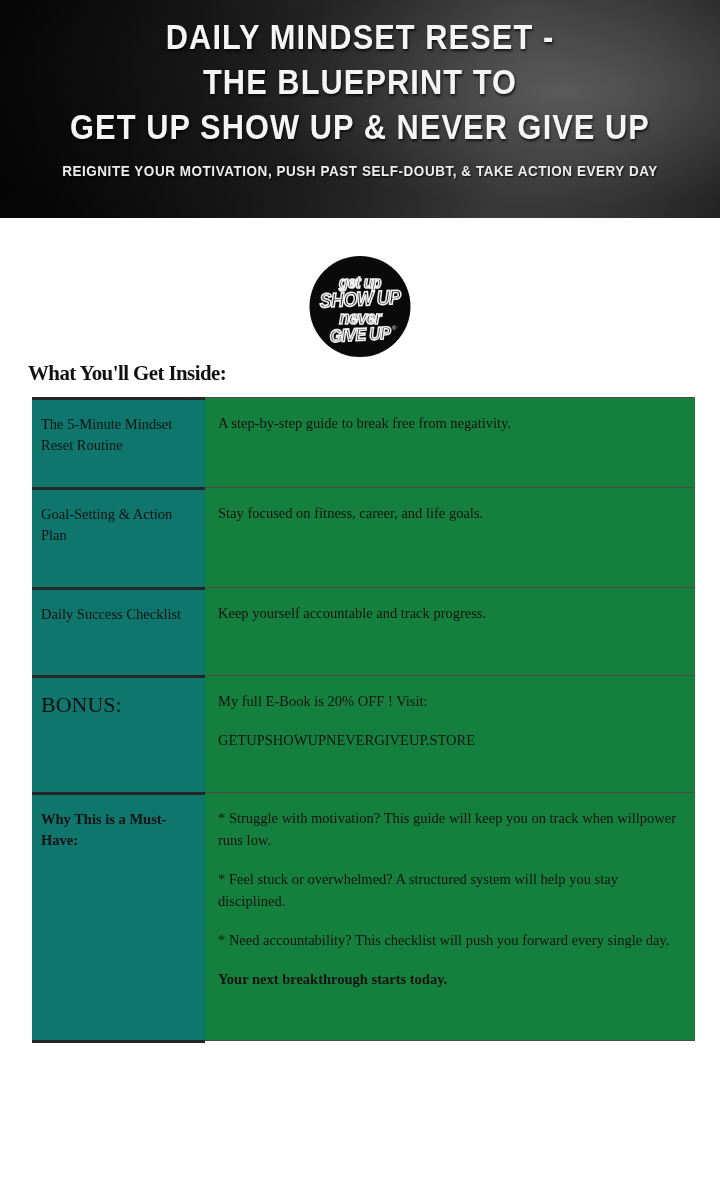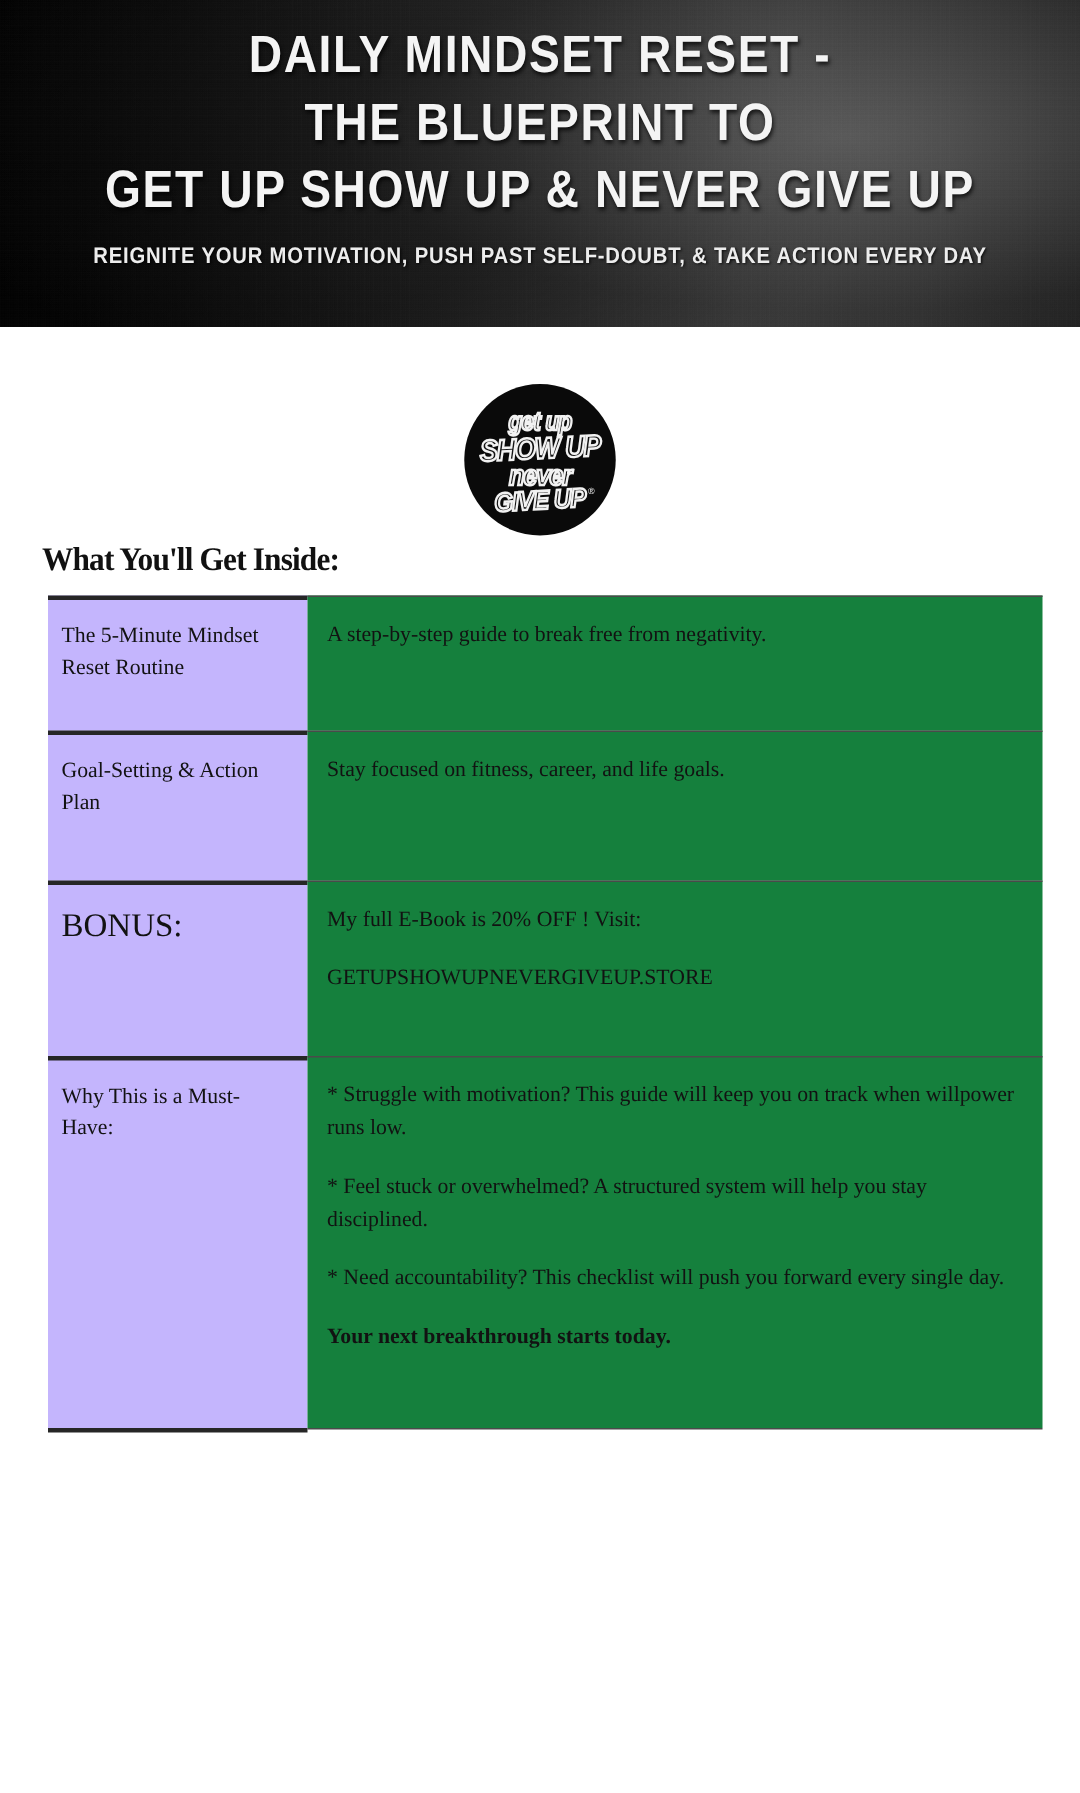--- a/index.html
+++ b/index.html
@@ -143,42 +143,42 @@
     width: 663px;
   }
   .trow {
     display: flex;
     align-items: stretch;
     position: relative;
   }
   .tcell-label {
     width: 173px;
     flex: 0 0 173px;
-    background: #c4b5fd;
+    background: #0f766e;
     padding: 14px 12px 10px 9px;
     border-top: 3px solid #262626;
     font-family: "Liberation Serif", "DejaVu Serif", serif;
     font-size: 14.5px;
     line-height: 21px;
     color: #121212;
   }
   .tcell-body {
     flex: 1 1 auto;
     background: #15803d;
     padding: 14px 14px 10px 13px;
     border-top: 1.5px solid #4a4a4a;
     font-family: "Liberation Serif", "DejaVu Serif", serif;
     font-size: 14.5px;
     line-height: 22px;
     color: #121212;
   }
   .tcell-body p { margin: 0 0 17px 0; }
   .tcell-body p:last-child { margin-bottom: 0; }
   .tcell-body .indent { padding-left: 5px; }
-  .label-bold { font-weight: normal; }
+  .label-bold { font-weight: bold; }
   .label-big {
     font-size: 22px;
     line-height: 26px;
     letter-spacing: 0px;
   }
   .bodytext-strong { font-weight: bold; }
 
   .row-h1 .tcell-label, .row-h1 .tcell-body { min-height: 90px; }
   .row-h2 .tcell-label, .row-h2 .tcell-body { min-height: 79px; }
   .row-h3 .tcell-label, .row-h3 .tcell-body { min-height: 100px; }
@@ -242,20 +242,26 @@
     </div>
 
 
     <div class="trow row-h3">
       <div class="tcell-label">Goal-Setting &amp; Action Plan</div>
       <div class="tcell-body">
         <p>Stay focused on fitness, career, and life goals.</p>
       </div>
     </div>
 
+    <div class="trow row-h4">
+      <div class="tcell-label">Daily Success Checklist</div>
+      <div class="tcell-body">
+        <p>Keep yourself accountable and track progress.</p>
+      </div>
+    </div>
 
     <div class="trow row-h5">
       <div class="tcell-label label-big">BONUS:</div>
       <div class="tcell-body">
         <p>My full E-Book is 20% OFF  ! Visit:</p>
         <p>GETUPSHOWUPNEVERGIVEUP.STORE</p>
       </div>
     </div>
 
     <div class="trow row-h6">

